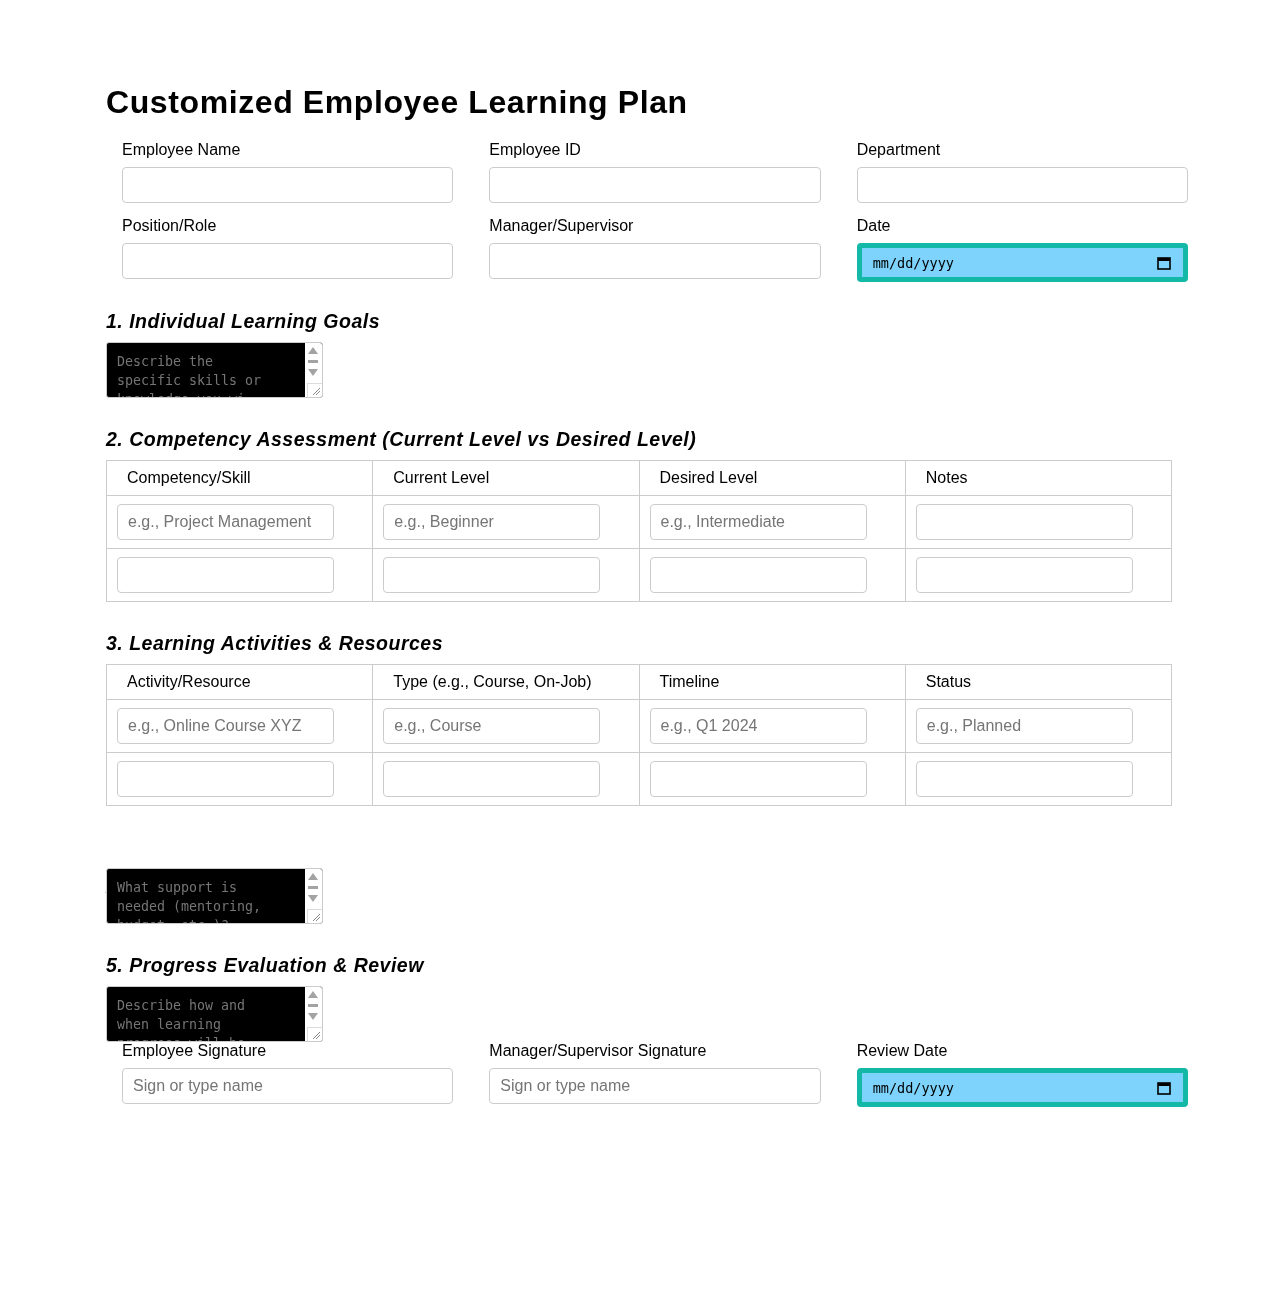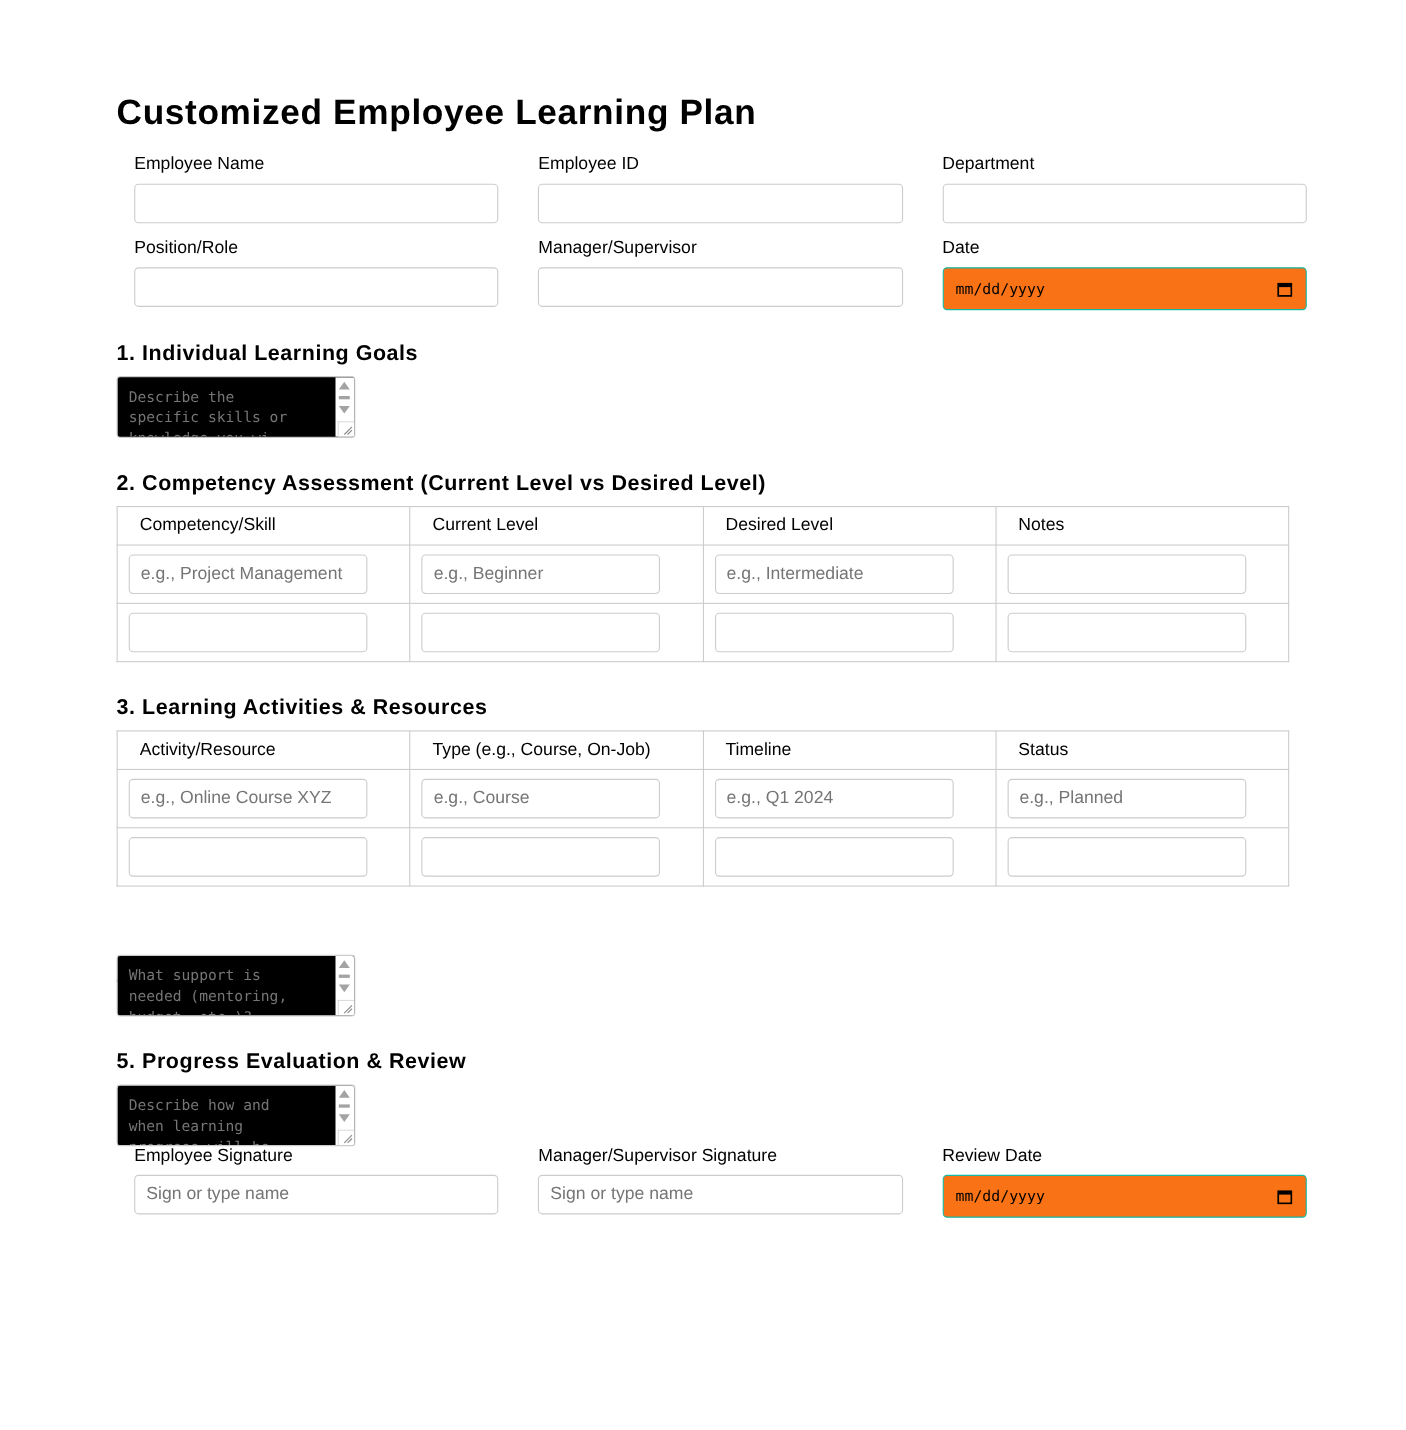--- a/index.html
+++ b/index.html
@@ -22,29 +22,29 @@
   .inp {
     display: block; width: 100%; height: 36px;
     border: 1px solid #cccccc; border-radius: 4px; background: #fff;
     font-family: "Liberation Sans", sans-serif; font-size: 16px; color: #000;
     padding: 0 10px;
   }
   .inp::placeholder { color: #757575; }
   .date-inp {
     display: flex; align-items: center; justify-content: space-between;
     height: 39px; width: 100%;
-    border: 1px solid #14b8a6; border-radius: 4px; background: #f97316;
+    border: 5px solid #14b8a6; border-radius: 4px; background: #7dd3fc;
     padding: 0 12px 0 11px;
   }
   .date-inp .fmt { font-family: "DejaVu Sans Mono", monospace; font-size: 13.5px; color: #000; }
   .cal-icon { width: 14px; height: 14px; position: relative; }
   .cal-icon svg { display: block; }
   h2 {
     position: absolute; left: 0; margin: 0; font-size: 19.5px; font-weight: bold;
-    letter-spacing: 0.5px; line-height: 24px; white-space: nowrap;
+    letter-spacing: 0.5px; line-height: 24px; white-space: nowrap; font-style: italic;
   }
   .ta-wrap {
     position: absolute; left: 0; width: 217px; height: 56px;
     border: 1px solid #cccccc; border-radius: 3px; background: #000000; overflow: hidden;
   }
   .ta-text {
     position: absolute; left: 10px; top: 9px; width: 185px;
     font-family: "DejaVu Sans Mono", monospace; font-size: 13.3px; line-height: 19px;
     color: #757575; white-space: pre;
   }

